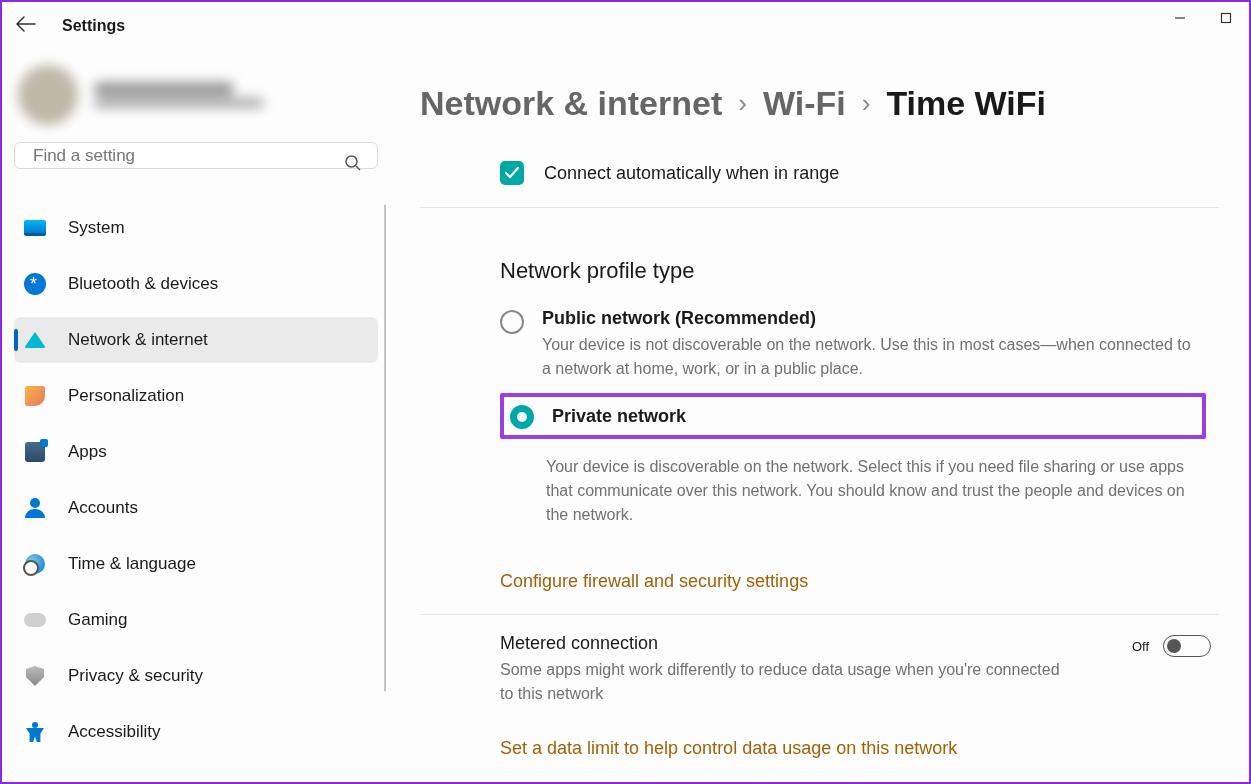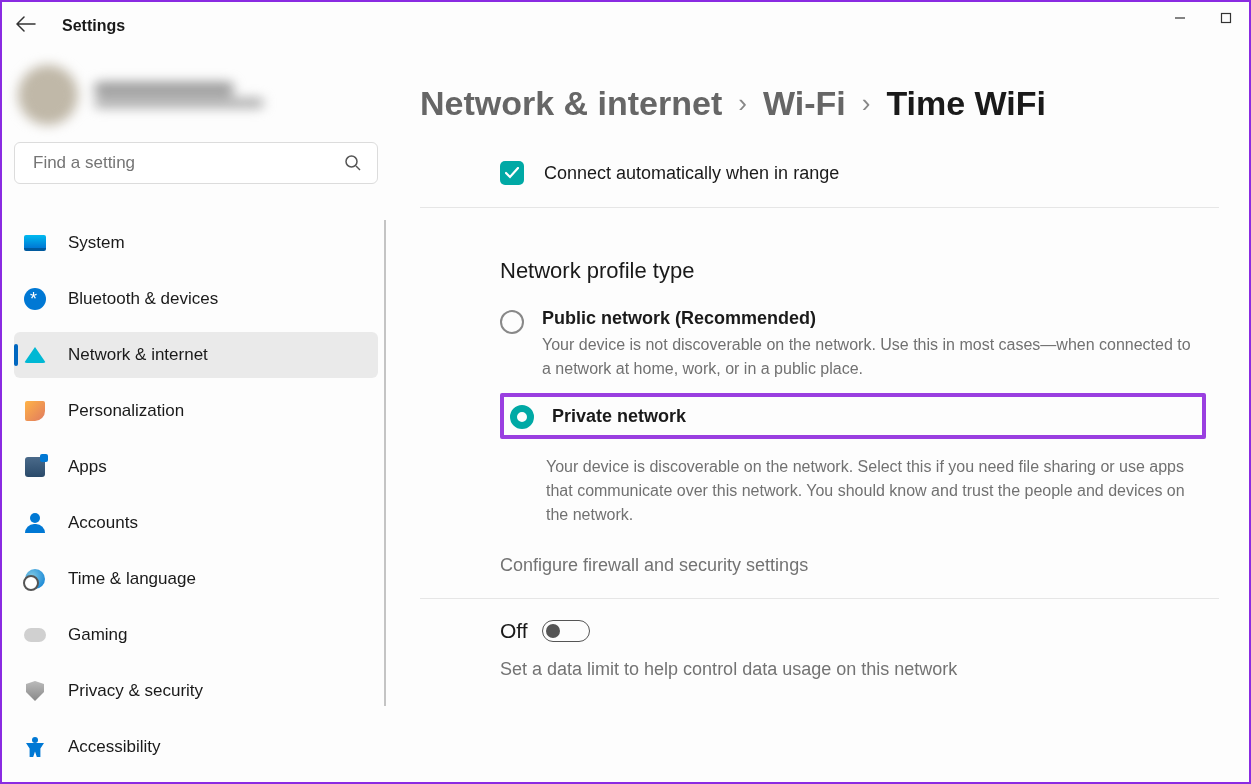--- a/index.html
+++ b/index.html
@@ -20,21 +20,21 @@
 .win-btn { width: 46px; height: 32px; display: flex; align-items: center; justify-content: center; cursor: pointer; }
 .layout { display: flex; height: calc(100% - 48px); }
 .sidebar { width: 388px; padding: 0 12px; display: flex; flex-direction: column; }
 .account-block { height: 90px; display: flex; align-items: center; gap: 16px; padding: 0 4px; filter: blur(6px); }
 .avatar { width: 60px; height: 60px; border-radius: 50%; background: #c0b8a8; }
 .account-text { display: flex; flex-direction: column; gap: 2px; }
 .acct-name { width: 140px; height: 14px; background: #999; border-radius: 6px; }
 .acct-email { width: 170px; height: 10px; background: #aaa; border-radius: 5px; }
 .search-wrap { margin-top: 2px; position: relative; }
 .search-input {
-  width: 100%; height: 42px; border: 1px solid #dcdcdc; border-radius: 6px;
+  width: 100%; height: 27px; border: 1px solid #dcdcdc; border-radius: 6px;
   padding: 0 32px 0 18px; font-size: 17px; color: #5f5f5f; background: #fff;
 }
 .search-icon { position: absolute; right: 16px; top: 12px; }
 .nav { margin-top: 36px; display: flex; flex-direction: column; gap: 10px; position: relative; }
 .nav-scroll { position: absolute; right: -8px; top: 0; width: 2px; height: 486px; background: #c4c4c4; }
 .nav-item {
   display: flex; align-items: center; height: 46px; padding: 0 10px; border-radius: 6px;
   cursor: pointer; gap: 22px; font-size: 17px; position: relative;
 }
 .nav-item.active { background: #eaeaea; }
@@ -74,27 +74,27 @@
 .radio-row { display:flex; gap:18px; padding: 8px 0 12px 0; }
 .radio {
   width:24px; height:24px; border:2px solid #888; border-radius:50%; flex-shrink:0;
   cursor:pointer; margin-top:2px;
 }
 .radio.selected { border:7px solid #00a9a5; }
 .radio-body { max-width:660px; }
 .radio-title { font-size:18px; font-weight:600; margin-bottom:4px; }
 .radio-desc { font-size:16px; color:#717171; line-height:1.5; }
 .highlight-box { border:4px solid #9a3fe0; display:inline-flex; align-items:center; gap:18px; padding:6px 52px 6px 6px; border-radius:2px;}
-.link { color:#737373; font-size:18px; margin-top:16px; cursor:pointer; }
+.link { color:#a16207; font-size:18px; margin-top:32px; cursor:pointer; }
 .metered-row { display:flex; justify-content:space-between; align-items:flex-start; gap:30px; }
 .metered-text { max-width:560px; }
 .metered-title { font-size:18px; margin-bottom:4px; }
 .metered-desc { font-size:16px; color:#717171; line-height:1.5; }
 .toggle-wrap { display:flex; align-items:center; gap:14px; margin-right:8px; margin-top:2px;}
-.toggle-label { font-size:21px; }
+.toggle-label { font-size:13px; }
 .toggle {
   width:48px; height:22px; border:1.5px solid #555; border-radius:12px; position:relative;
   cursor:pointer;
 }
 .toggle::after {
   content:""; position:absolute; left:3px; top:3px; width:14px; height:14px;
   background:#555; border-radius:50%;
 }
 </style>
 </head>
@@ -243,20 +243,24 @@
           </div>
           <div class="radio-desc" style="margin-left:46px;margin-top:16px;max-width:660px;">Your device is discoverable on the network. Select this if you need file sharing or use apps that communicate over this network. You should know and trust the people and devices on the network.</div>
         </div>
       </div>
 
       <div class="link">Configure firewall and security settings</div>
     </div>
 
     <div class="section" style="border-bottom:none;">
       <div class="metered-row">
+        <div class="metered-text">
+          <div class="metered-title">Metered connection</div>
+          <div class="metered-desc">Some apps might work differently to reduce data usage when you're connected to this network</div>
+        </div>
         <div class="toggle-wrap">
           <span class="toggle-label">Off</span>
           <div class="toggle"></div>
         </div>
       </div>
       <div class="link">Set a data limit to help control data usage on this network</div>
     </div>
   </main>
 </div>
 

